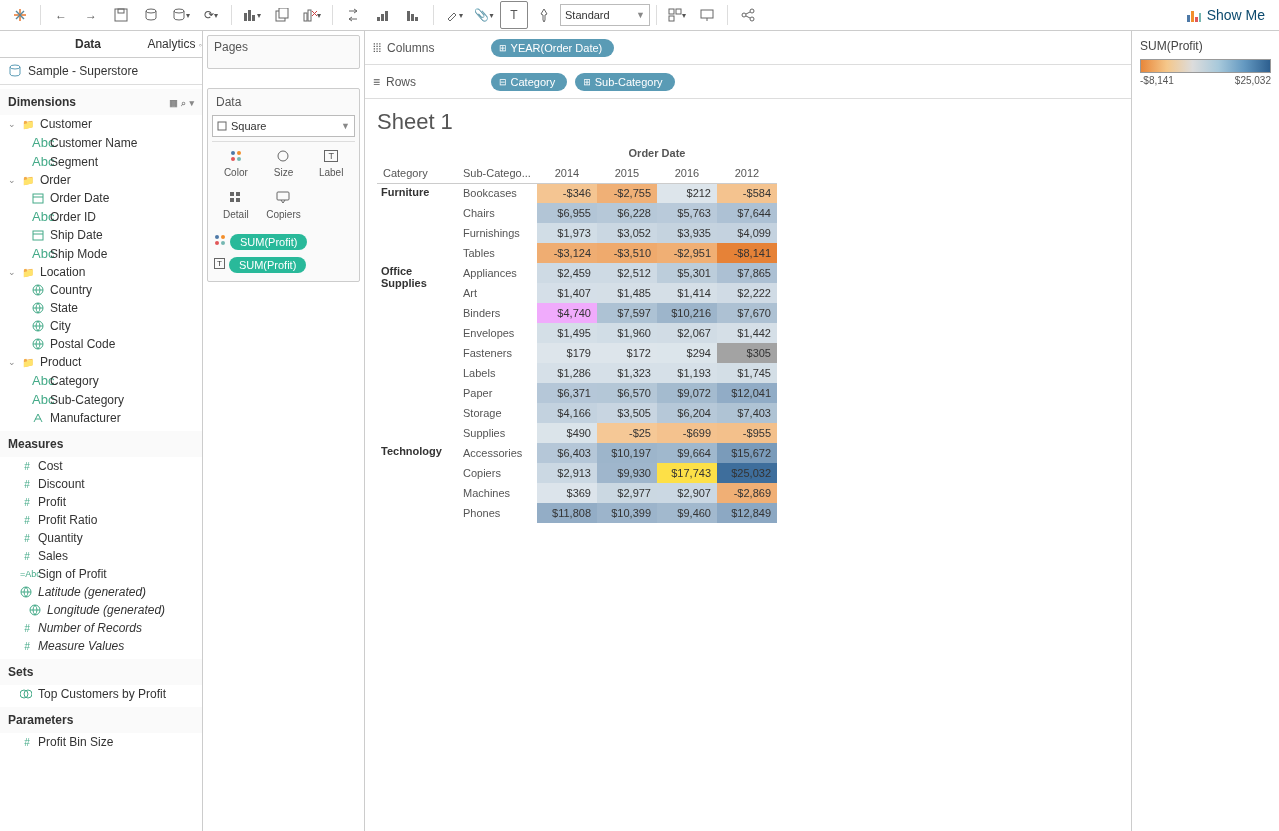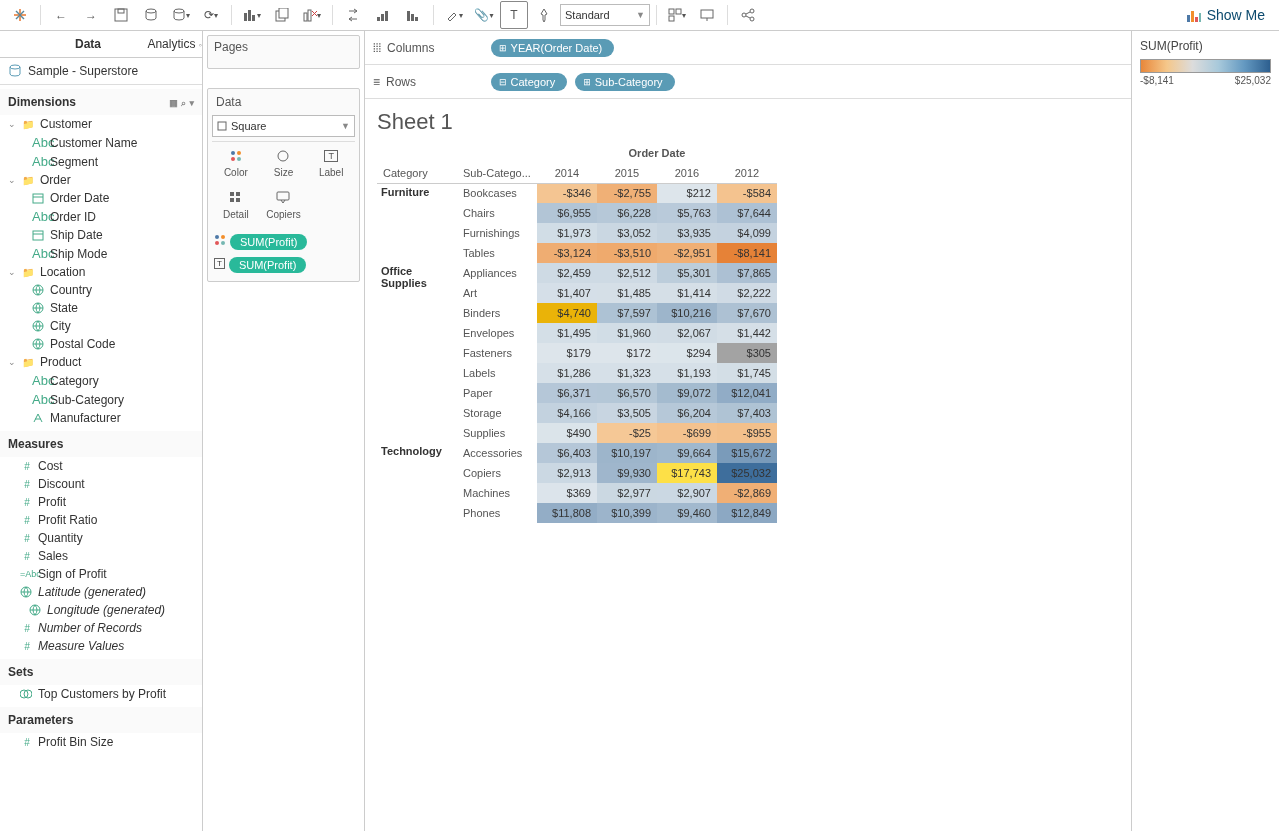--- a/index.html
+++ b/index.html
@@ -583,21 +583,21 @@
             </tr>
             <tr>
               <td class="sub-col">Art</td>
               <td class="year-col" style="background:rgb(213,223,232)">$1,407</td>
               <td class="year-col" style="background:rgb(213,223,231)">$1,485</td>
               <td class="year-col" style="background:rgb(213,223,231)">$1,414</td>
               <td class="year-col" style="background:rgb(208,219,229)">$2,222</td>
             </tr>
             <tr>
               <td class="sub-col">Binders</td>
-              <td class="year-col" style="background:#eab308">$4,740</td>
+              <td class="year-col" style="background:#f0abfc">$4,740</td>
               <td class="year-col" style="background:rgb(173,194,212)">$7,597</td>
               <td class="year-col" style="background:rgb(157,181,203)">$10,216</td>
               <td class="year-col" style="background:rgb(173,193,211)">$7,670</td>
             </tr>
             <tr>
               <td class="sub-col">Envelopes</td>
               <td class="year-col" style="background:rgb(212,223,231)">$1,495</td>
               <td class="year-col" style="background:rgb(209,221,230)">$1,960</td>
               <td class="year-col" style="background:rgb(209,220,229)">$2,067</td>
               <td class="year-col" style="background:rgb(213,223,231)">$1,442</td>

